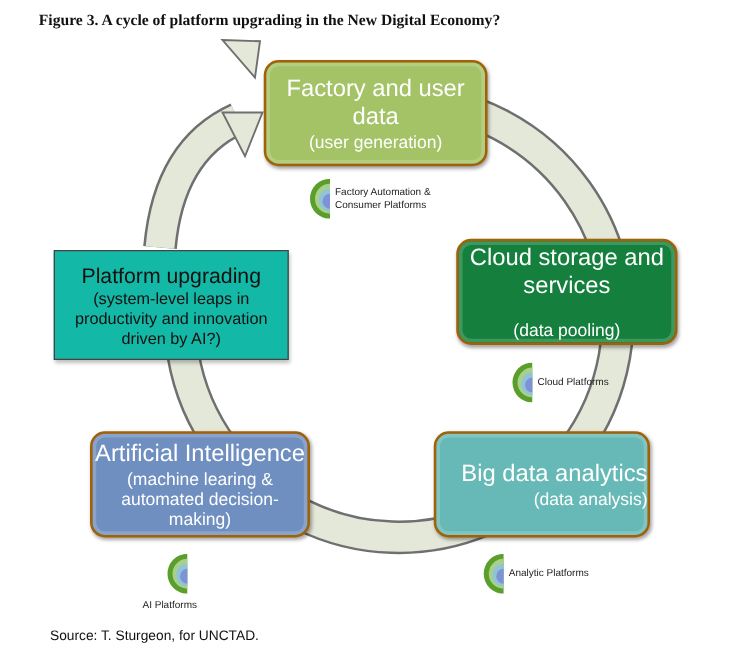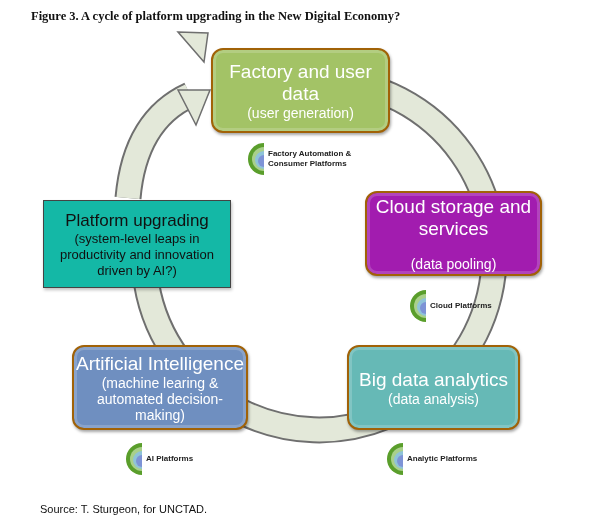--- a/index.html
+++ b/index.html
@@ -3,28 +3,28 @@
 <meta charset="utf-8">
 <style>
   html, body { margin:0; padding:0; background:#ffffff; }
   body { width:600px; height:522px; position:relative; overflow:hidden; font-family:"Liberation Sans", sans-serif; }
   .title { position:absolute; left:31px; top:9px; font-family:"Liberation Serif", serif; font-weight:bold; font-size:12.5px; color:#111; white-space:nowrap; }
   svg.ring { position:absolute; left:0; top:0; }
   .box { position:absolute; border:2px solid #a16207; border-radius:12px; color:#fff; text-align:center; display:flex; flex-direction:column; justify-content:center; align-items:center; box-shadow: 1px 2px 3px rgba(0,0,0,0.35), inset 0 0 0 3px rgba(255,255,255,0.18); box-sizing:border-box; }
   .box .main { font-size:19px; line-height:22px; }
   .box .sub { font-size:14px; line-height:16px; }
   .box-factory { left:211px; top:48px; width:179px; height:85px; background:#a3c366; }
-  .box-cloud { left:365px; top:191px; width:177px; height:85px; background:#a21caf;gap:16px; }
-  .box-bigdata { left:347px; top:345px; width:173px; height:85px; background:#66b9b6; }
+  .box-cloud { left:365px; top:191px; width:177px; height:85px; background:#15803d;gap:16px; }
+  .box-bigdata { left:347px; top:345px; width:173px; height:85px; background:#66b9b6;align-items:flex-end; }
   .box-ai { left:72px; top:345px; width:176px; height:85px; background:#6f8fc0; }
   .box-upgrade { position:absolute; left:43px; top:200px; width:188px; height:88px; background:#14b8a6; border:1.5px solid #444; color:#111; text-align:center; box-sizing:border-box; display:flex; flex-direction:column; justify-content:center; box-shadow:1px 2px 3px rgba(0,0,0,0.25); }
   .box-upgrade .main { font-size:17px; line-height:21px; }
   .box-upgrade .sub { font-size:13px; line-height:16px;text-align:center; }
   .platform { position:absolute; display:flex; align-items:center; gap:4px; }
-  .platform .lbl { font-size:8px; font-weight:bold; color:#222; line-height:10px; white-space:pre-line; }
+  .platform .lbl { font-size:8px; font-weight:normal; color:#222; line-height:10px; white-space:pre-line; }
   .source { position:absolute; left:40px; top:503px; font-size:11px; color:#111; }
 </style>
 </head>
 <body>
 
 <div class="title">Figure 3. A cycle of platform upgrading in the New Digital Economy?</div>
 
 <svg class="ring" width="600" height="522" viewBox="0 0 600 522">
   <defs></defs>
 
@@ -86,21 +86,21 @@
 <div class="platform" style="left:375px; top:443px;">
   <svg width="28" height="32" viewBox="0 0 28 32">
     <path d="M28 0 A16 16 0 0 0 28 32 Z" fill="#5a9e2b"></path>
     <path d="M28 4 A12 12 0 0 0 28 28 Z" fill="#a9d08a"></path>
     <path d="M28 8 A9 9 0 0 0 28 26 Z" fill="#8fc3d8"></path>
     <path d="M28 12 A6 6 0 0 0 28 24 Z" fill="#7d93d6"></path>
   </svg>
   <span class="lbl">Analytic Platforms</span>
 </div>
 
-<div class="platform" style="left:114px; top:443px;">
+<div class="platform" style="left:114px; top:443px;flex-direction:column;">
   <svg width="28" height="32" viewBox="0 0 28 32">
     <path d="M28 0 A16 16 0 0 0 28 32 Z" fill="#5a9e2b"></path>
     <path d="M28 4 A12 12 0 0 0 28 28 Z" fill="#a9d08a"></path>
     <path d="M28 8 A9 9 0 0 0 28 26 Z" fill="#8fc3d8"></path>
     <path d="M28 12 A6 6 0 0 0 28 24 Z" fill="#7d93d6"></path>
   </svg>
   <span class="lbl">AI Platforms</span>
 </div>
 
 <div class="source">Source: T. Sturgeon, for UNCTAD.</div>

